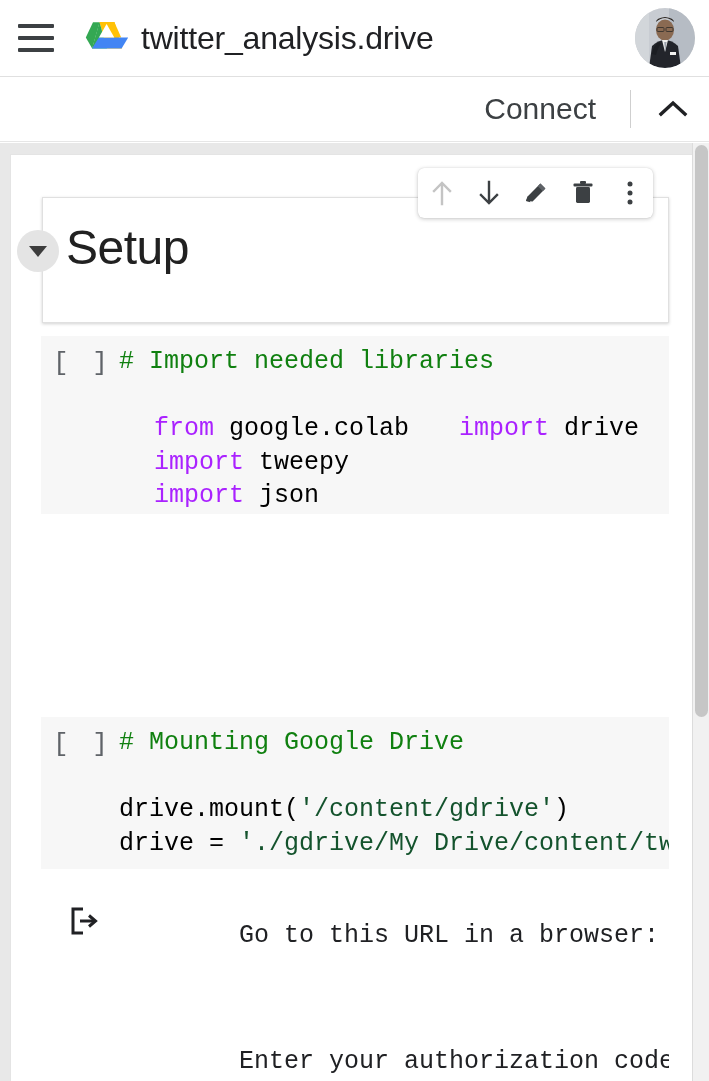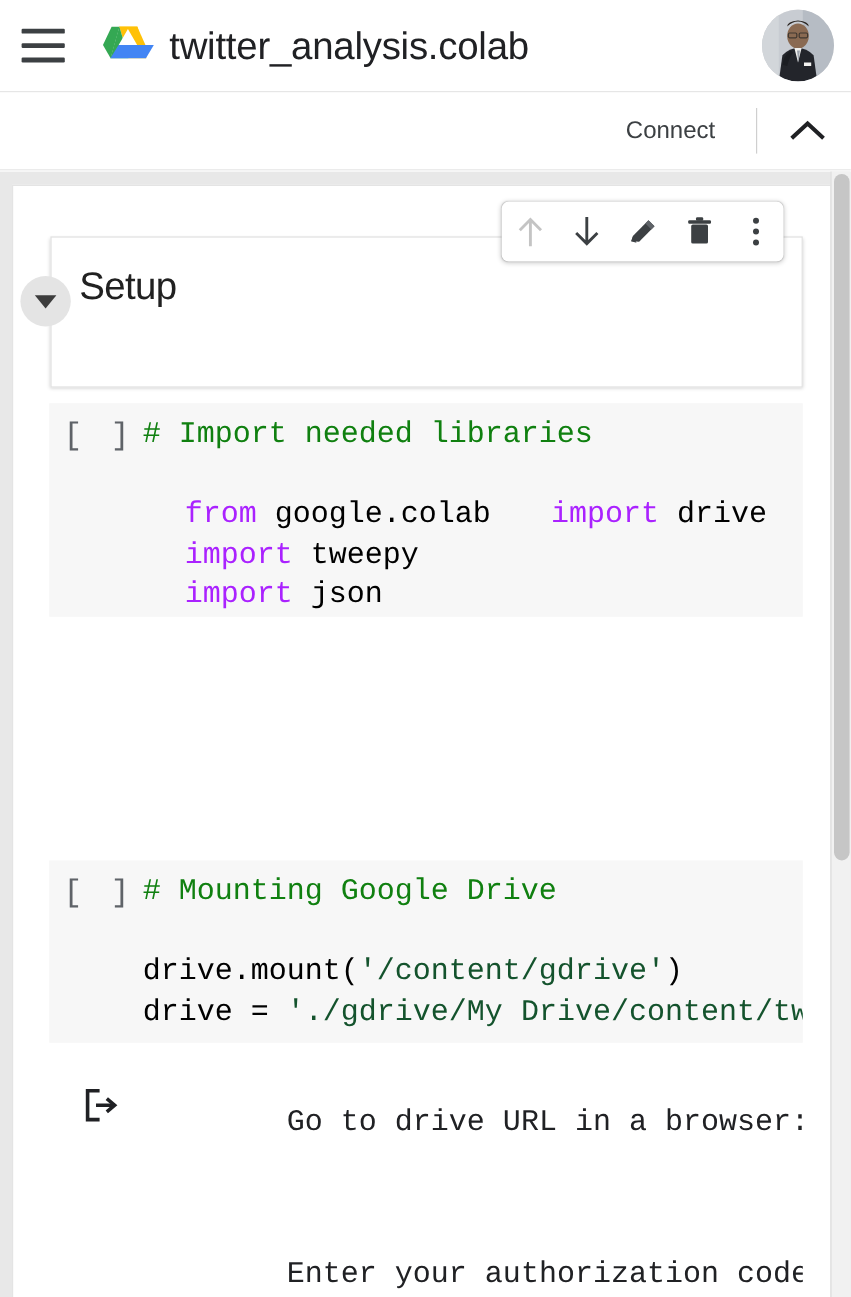--- a/index.html
+++ b/index.html
@@ -72,21 +72,21 @@
     left: 0; top: 77px;
     width: 709px; height: 65px;
     background: #ffffff;
     border-bottom: 1px solid #e6e6e6;
     display: flex;
     align-items: center;
     justify-content: flex-end;
     box-sizing: border-box;
   }
   .connect-label {
-    font-size: 20px;
+    font-size: 30px;
     color: #3c4043;
     cursor: pointer;
     padding: 4px 10px;
   }
   .vdivider {
     width: 1px;
     height: 38px;
     background: #cfcfcf;
     margin: 0 22px 0 24px;
   }
@@ -142,21 +142,21 @@
     width: 627px; height: 126px;
     background: #ffffff;
     border: 1px solid #e0e0e0;
     box-shadow: 0 1px 3px rgba(0,0,0,.18);
     box-sizing: border-box;
     z-index: 20;
   }
   .heading-text {
     position: absolute;
     left: 23px; top: 22px;
-    font-size: 32px;
+    font-size: 48px;
     color: #212121;
     font-family: "Liberation Sans", sans-serif;
     font-weight: 400;
     letter-spacing: -0.5px;
   }
   .collapse-btn {
     position: absolute;
     left: 6px; top: 75px;
     width: 42px; height: 42px;
     border-radius: 50%;
@@ -279,21 +279,21 @@
     <svg width="44" height="40" viewBox="0 0 44 40">
       <path d="M14.5 4 L29.5 4 L37 30.5 L22 30.5 Z" fill="#ffc107"></path>
       <path d="M14.5 4 L22 30.5 L7 30.5 Z" fill="#34a853" transform="translate(0,0)"></path>
       <path d="M14.6 4.2 L7.2 30.6 L0.8 19.5 L8.0 4.2 Z" fill="#34a853"></path>
       <path d="M14.4 4.2 L29.4 4.2 L36.2 19.4 L21.6 19.4 Z" fill="#ffc107"></path>
       <path d="M7.0 30.6 L36.6 30.6 L43.2 19.4 L13.8 19.4 Z" fill="#4285f4"></path>
       <path d="M13.9 19.4 L21.6 6.1 L29.3 19.4 Z" fill="#ffffff"></path>
     </svg>
   </div>
 
-  <div class="doc-title">twitter_analysis.colab</div>
+  <div class="doc-title">twitter_analysis.drive</div>
 
   <div class="avatar">
     <svg width="60" height="60" viewBox="0 0 60 60">
       <defs>
         <clipPath id="avclip">
             <circle cx="30" cy="30" r="30"></circle>
           </clipPath>
       </defs>
       <g clip-path="url(#avclip)">
         <rect x="0" y="0" width="60" height="60" fill="#c8ccd2"></rect>
@@ -380,21 +380,21 @@
 
     <div class="output-block">
       <div class="out-icon">
         <svg width="34" height="34" viewBox="0 0 34 34">
           <path d="M16 5 L6 5 L6 29 L16 29" fill="none" stroke="#202124" stroke-width="3"></path>
           <path d="M13 17 L27 17" fill="none" stroke="#202124" stroke-width="3"></path>
           <path d="M22 11.5 L28.5 17 L22 22.5" fill="none" stroke="#202124" stroke-width="3" stroke-linejoin="miter"></path>
         </svg>
       </div>
       <div class="out-text">
-        <span><span>Go to drive URL in a browser: </span></span>
+        <span><span>Go to this URL in a browser: </span></span>
         <span class="blank"></span>
         <span>Enter your authorization code:</span><br>
         <br>
         
       </div>
     </div>
 
   </div>
 </div>
 

